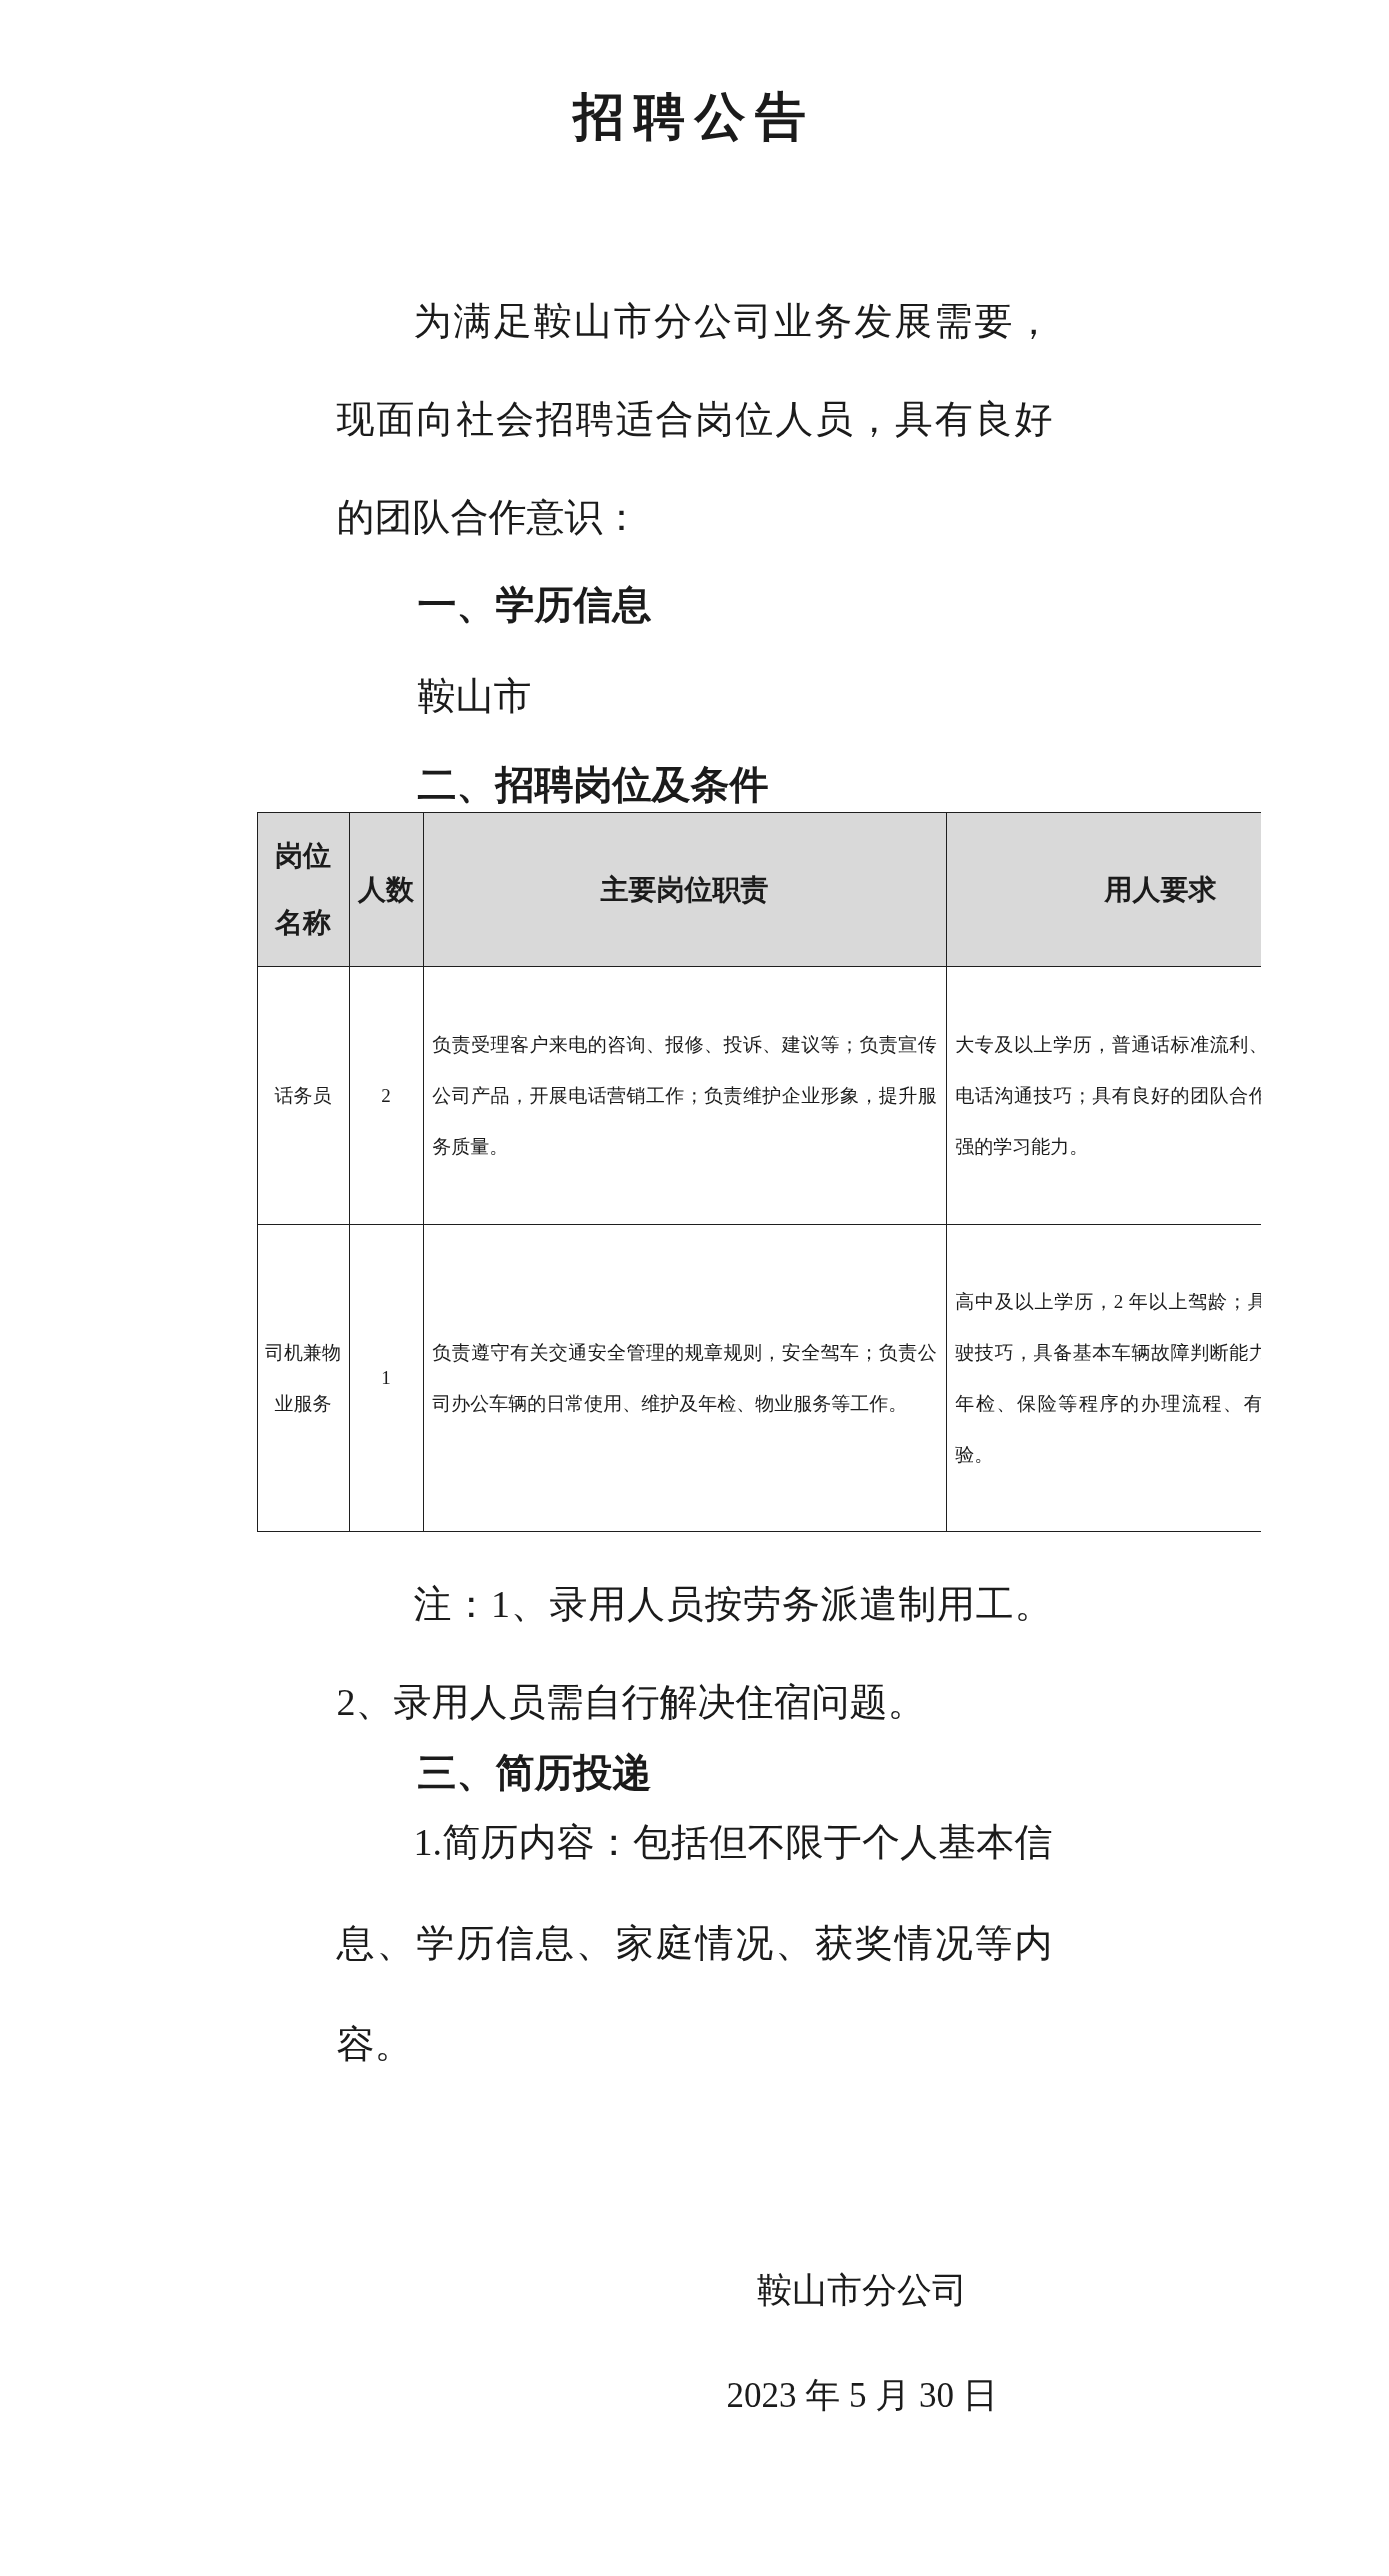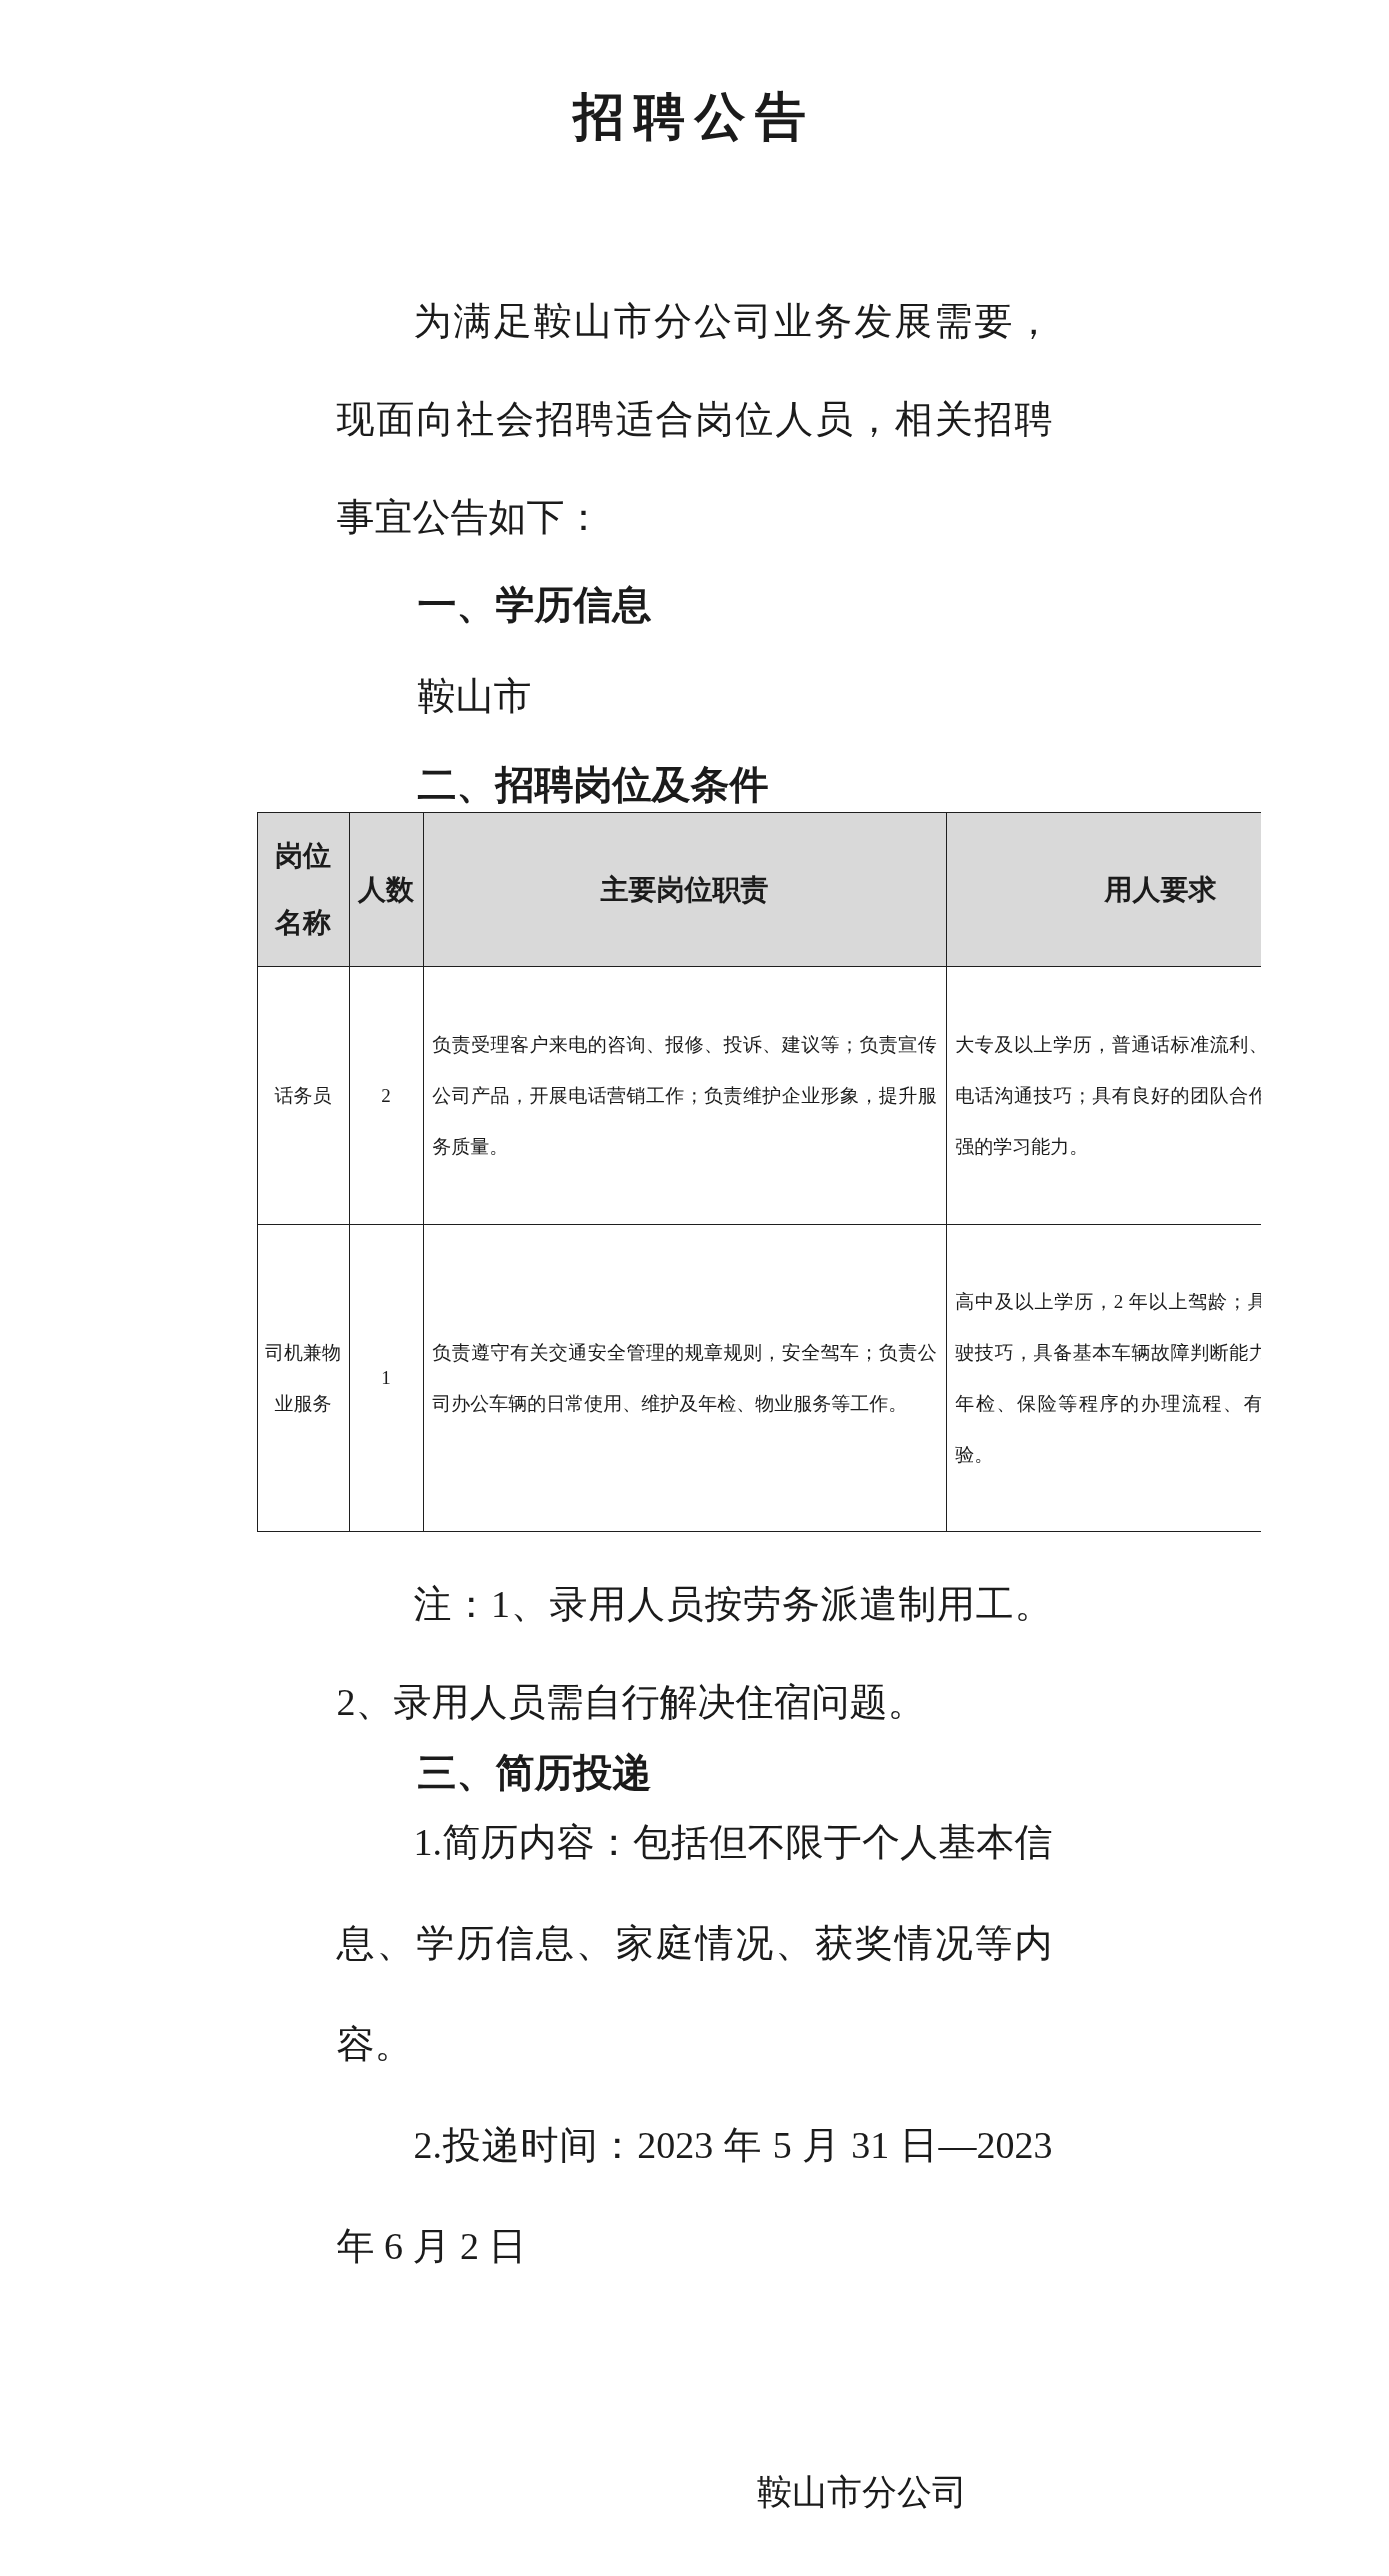--- a/index.html
+++ b/index.html
@@ -98,21 +98,21 @@
     line-height: 105px;
   }
 </style>
 </head>
 <body>
 
 <div class="page">
 
   <h1 class="doc-title">招聘公告</h1>
 
-  <p class="para intro">为满足鞍山市分公司业务发展需要，现面向社会招聘适合岗位人员，相关招聘事宜公告如下：</p>
+  <p class="para intro">为满足鞍山市分公司业务发展需要，现面向社会招聘适合岗位人员，具有良好的团队合作意识：</p>
 
   <h2 class="sec-heading h-one">一、学历信息</h2>
 
   <p class="plain-line">鞍山市</p>
 
   <h2 class="sec-heading h-two">二、招聘岗位及条件</h2>
 
   <table class="positions">
     <colgroup>
       <col style="width:92px">
@@ -143,21 +143,20 @@
       </tr>
     </tbody>
   </table>
 
   <p class="para note">注：1、录用人员按劳务派遣制用工。2、录用人员需自行解决住宿问题。</p>
 
   <h2 class="sec-heading h-three">三、简历投递</h2>
 
   <div class="items">
     <p class="item">1.简历内容：包括但不限于个人基本信息、学历信息、家庭情况、获奖情况等内容。</p>
-    <p class="item">2.投递时间：2023 年 5 月 31 日—2023 年 6 月 2 日</p>
   </div>
 
   <div class="signature">
     <p class="sig-line">鞍山市分公司</p>
     <p class="sig-line">2023 年 5 月 30 日</p>
   </div>
 
 </div>
 
 

